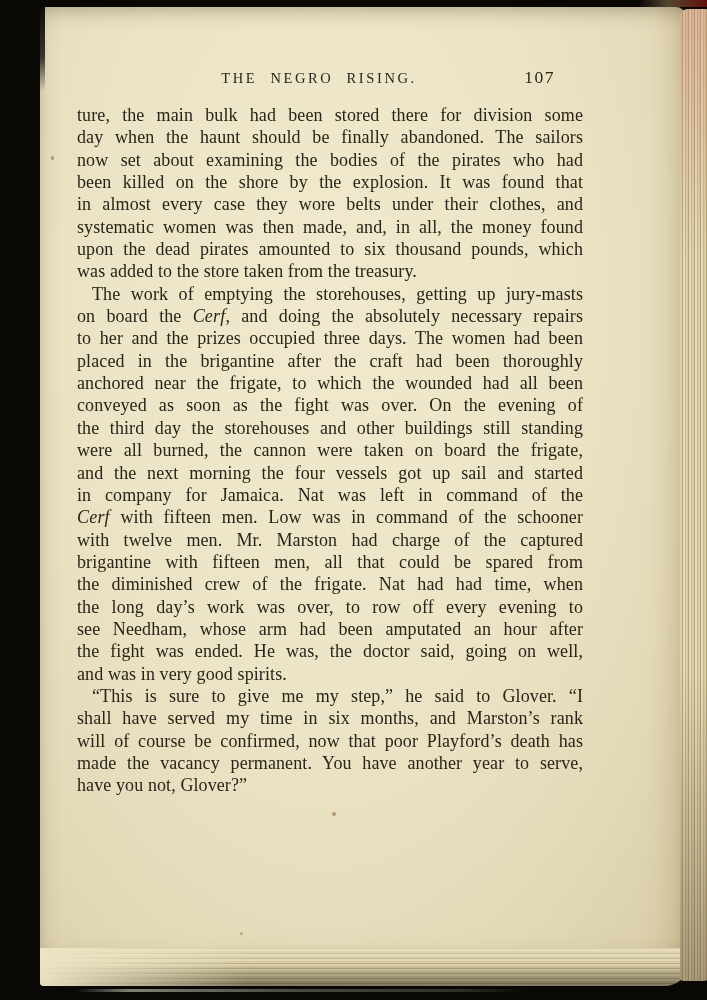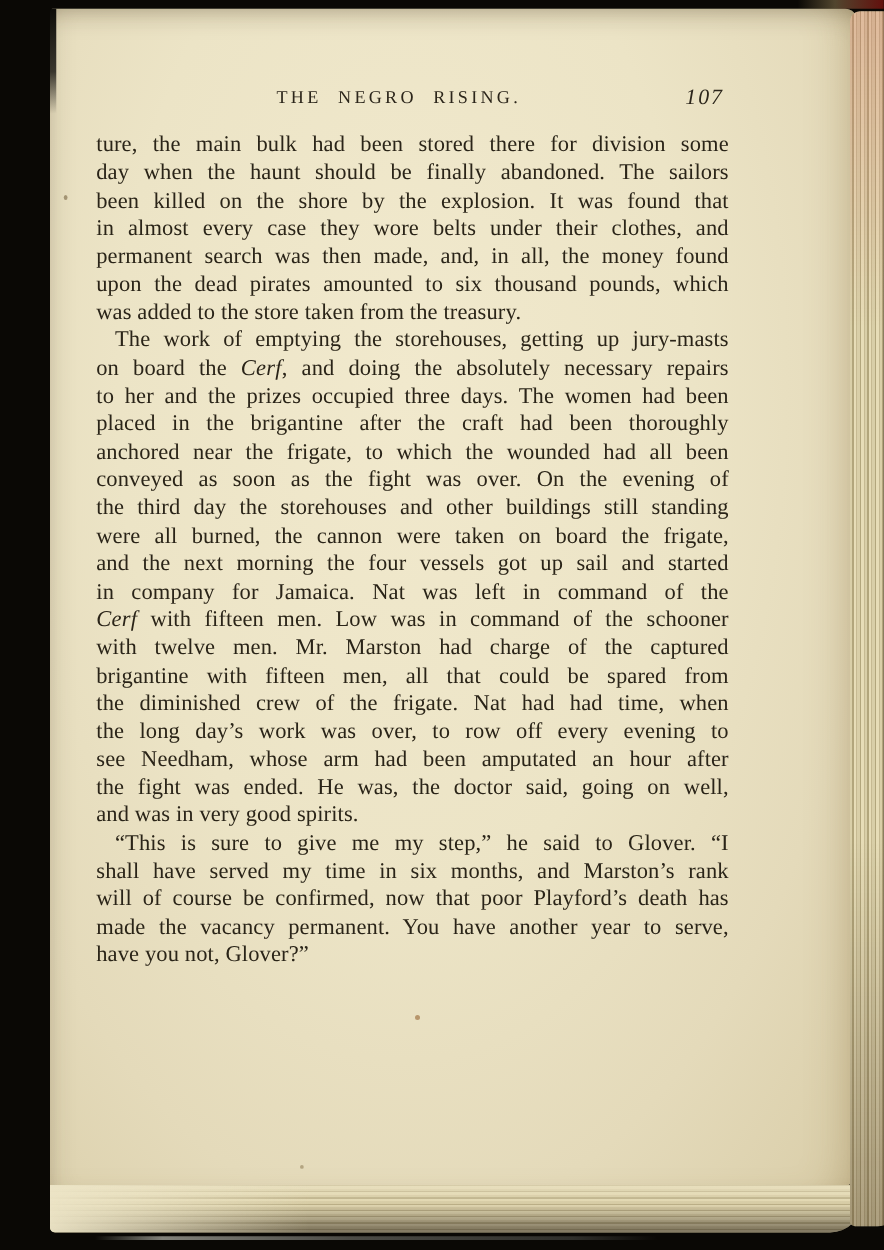--- a/index.html
+++ b/index.html
@@ -42,44 +42,45 @@
         background:linear-gradient(90deg, rgba(0,0,0,0), #77776f 8%, #a9a9a0 12%, #63635d 45%, #3c3c38 85%, rgba(0,0,0,0));}
   
   .speck{position:absolute;border-radius:50%;}
   .speck.s1{left:11px;top:149px;width:3px;height:4px;background:rgba(110,90,55,.55);}
   .speck.s2{left:292px;top:805px;width:4px;height:4px;background:rgba(150,100,50,.6);}
   .speck.s3{left:200px;top:925px;width:3px;height:3px;background:rgba(120,100,60,.45);}
   
   .page-header{position:absolute;left:37px;top:63px;width:506px;height:22px;color:#2c261b;}
   .running-title{position:absolute;left:0;right:22px;text-align:center;font-size:14.5px;
         letter-spacing:2.6px;word-spacing:7px;font-weight:500;}
-  .page-number{position:absolute;right:4px;top:-3px;font-size:17.5px;letter-spacing:1.5px;font-style:italic;}
+  .page-number{position:absolute;right:28px;top:-3px;font-size:17.5px;letter-spacing:1.5px;}
   .page-text{position:absolute;left:37px;top:97px;width:506px;color:#2a2418;font-size:18px;}
   .para{margin:0;}
   .tline{line-height:22.35px;text-align:justify;text-align-last:justify;letter-spacing:.1px;}
   .tline.last{text-align-last:left;}
   .para.indent .tline.first{text-indent:15px;}
   .tline em{letter-spacing:.2px;}
 </style>
 </head>
 <body>
 
 <div class="scene">
   <div class="page">
     <div class="page-header">
       <div class="running-title">THE NEGRO RISING.</div>
       <div class="page-number">107</div>
     </div>
     <div class="page-text">
         <div class="para">
           <div class="tline first">ture, the main bulk had been stored there for division some</div>
           <div class="tline">day when the haunt should be finally abandoned.  The sailors</div>
+          <div class="tline">now set about examining the bodies of the pirates who had</div>
           <div class="tline">been killed on the shore by the explosion.  It was found that</div>
           <div class="tline">in almost every case they wore belts under their clothes, and</div>
-          <div class="tline">permanent search was then made, and, in all, the money found</div>
+          <div class="tline">systematic women was then made, and, in all, the money found</div>
           <div class="tline">upon the dead pirates amounted to six thousand pounds, which</div>
           <div class="tline last">was added to the store taken from the treasury.</div>
         </div>
         <div class="para indent">
           <div class="tline first">The work of emptying the storehouses, getting up jury-masts</div>
           <div class="tline">on board the <em>Cerf</em>, and doing the absolutely necessary repairs</div>
           <div class="tline">to her and the prizes occupied three days.  The women had been</div>
           <div class="tline">placed in the brigantine after the craft had been thoroughly</div>
           <div class="tline">anchored near the frigate, to which the wounded had all been</div>
           <div class="tline">conveyed as soon as the fight was over.  On the evening of</div>

